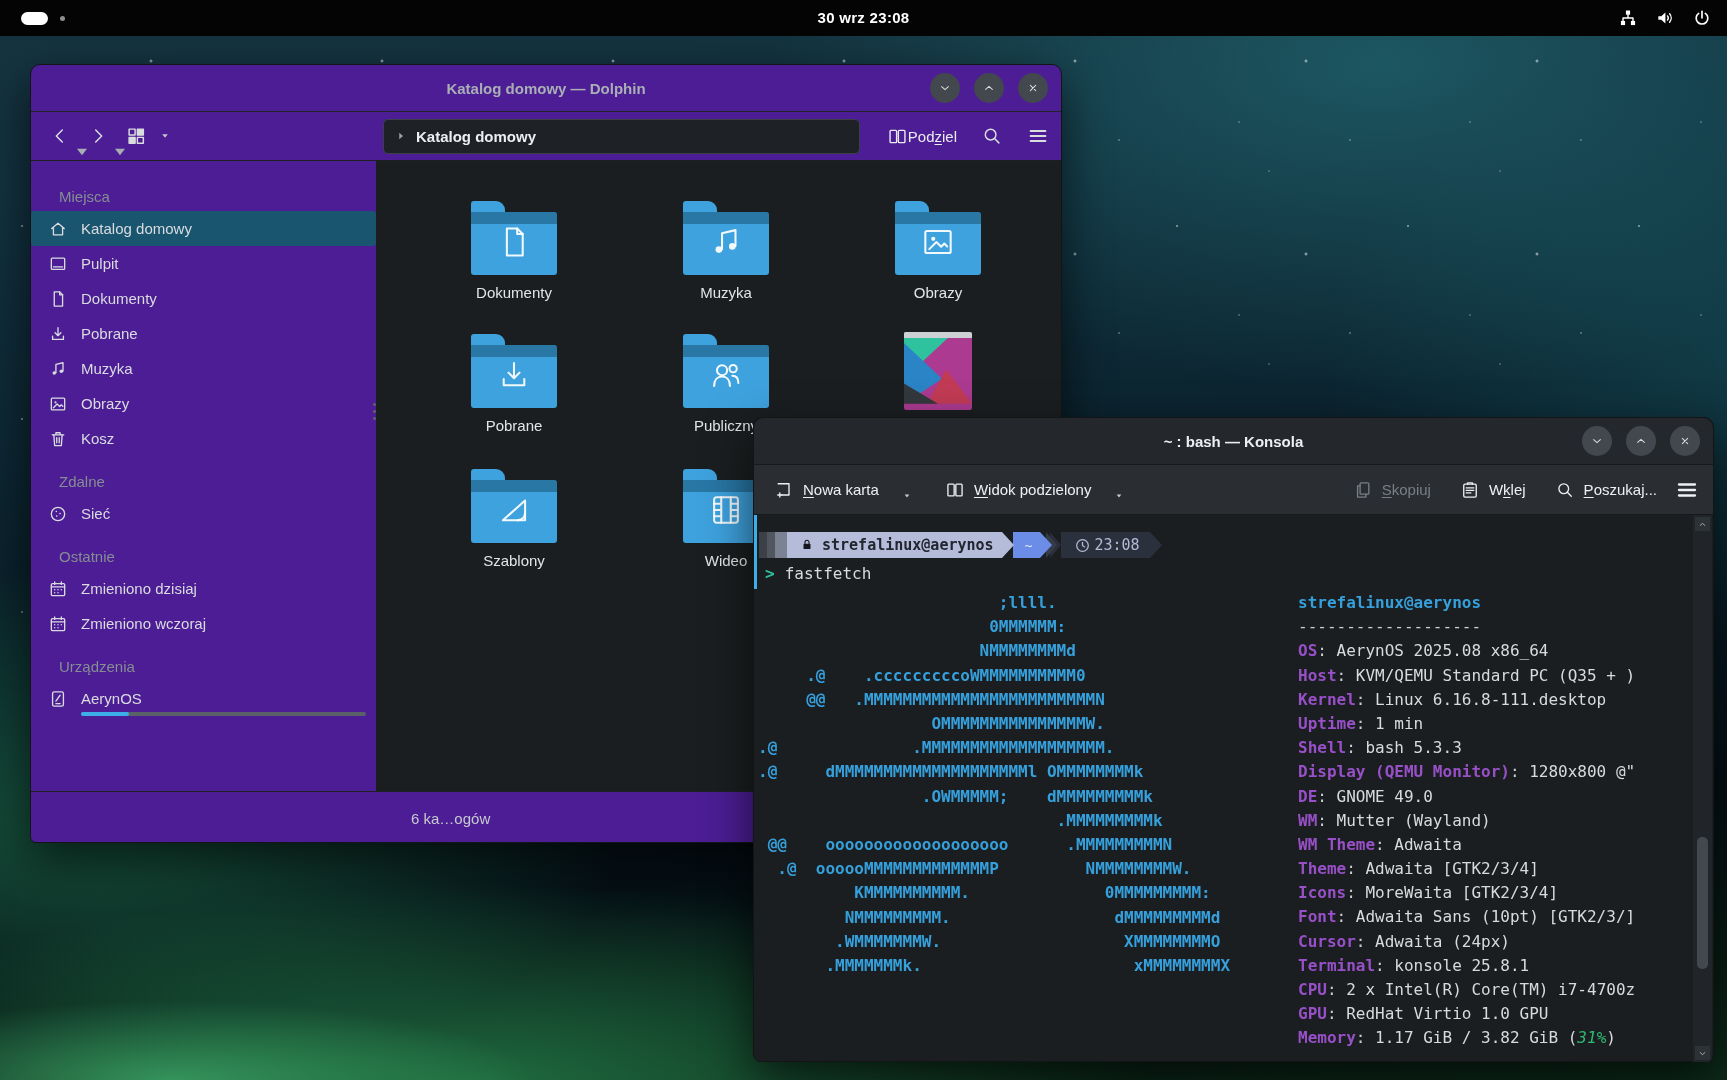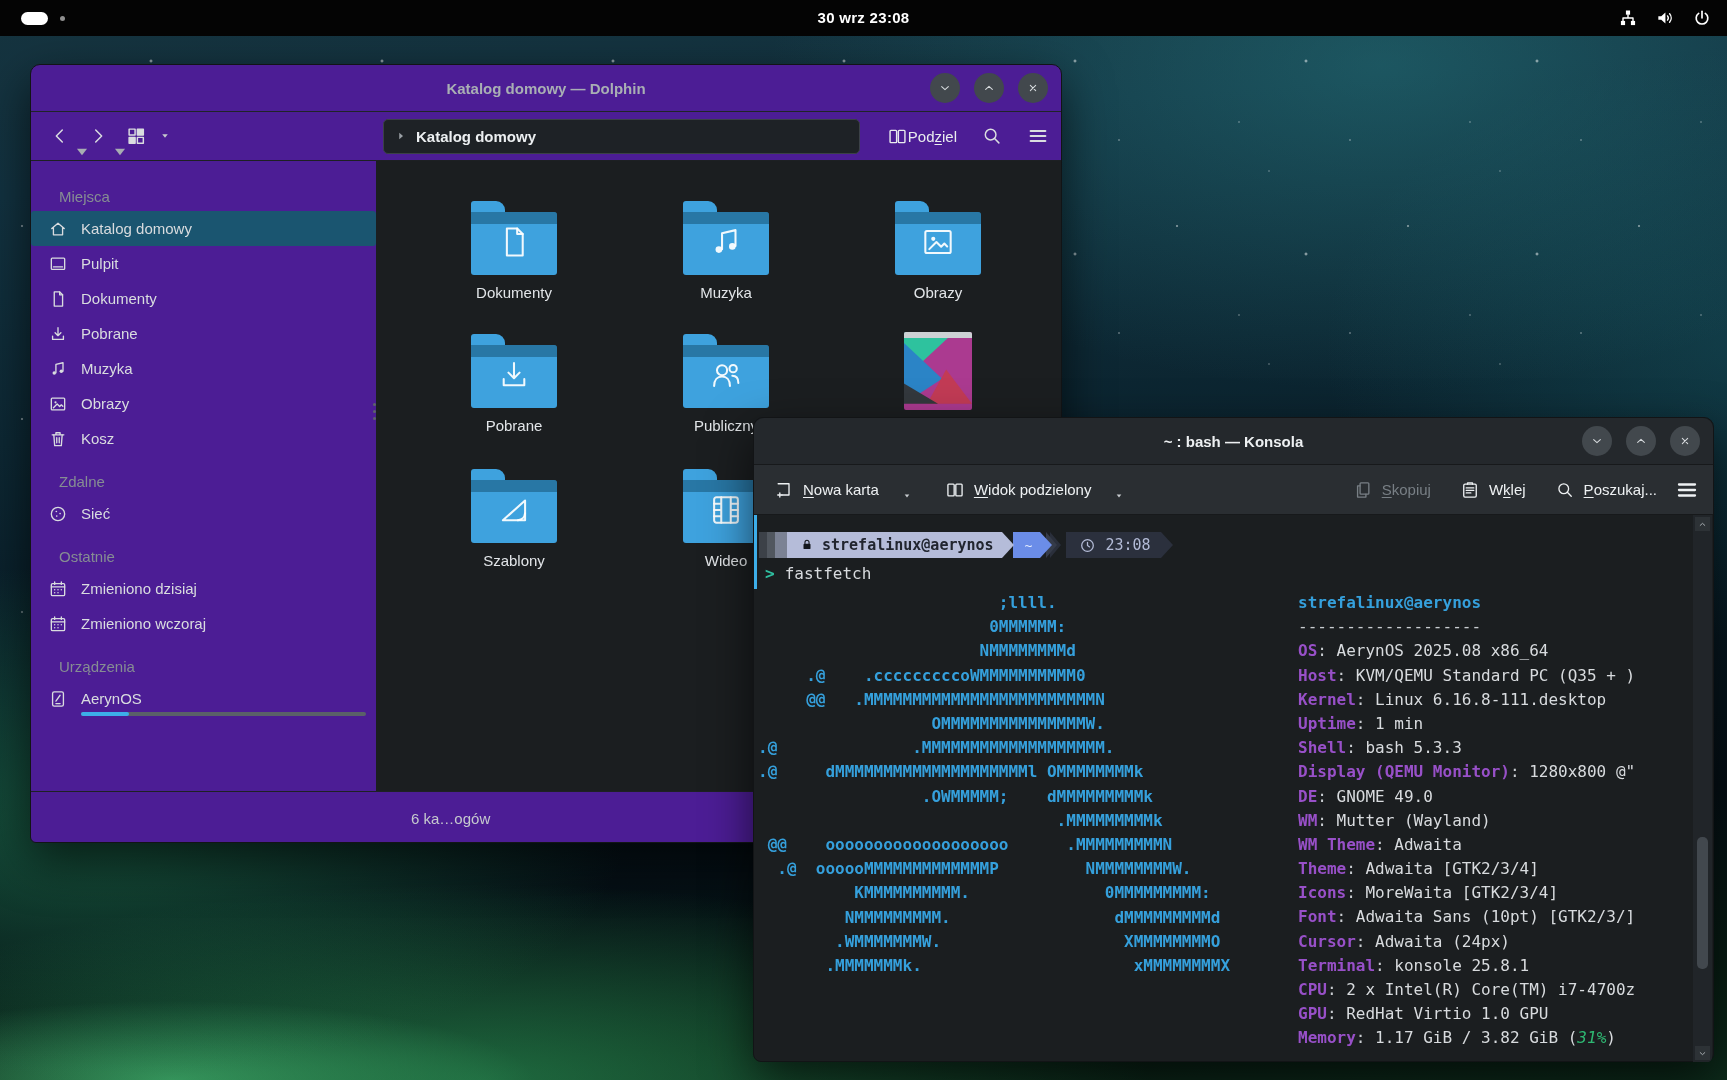--- a/index.html
+++ b/index.html
@@ -119,21 +119,21 @@
   .d2{width:8px;background:#51575f;}
   .d3{width:12px;background:#7b8294;}
   .lav{background:#b5bcd9;color:#21252f;gap:8px;padding:0 8px 0 13px;font-weight:700;}
   .lav .ic{width:14px;height:14px;color:#14171d;}
   .tip{width:0;height:0;border-top:13px solid transparent;border-bottom:13px solid transparent;}
   .lavt{border-left:12px solid #b5bcd9;position:relative;z-index:3;}
   .blue{background:#6b8de8;color:#e3ecff;padding:0 8px 0 12px;margin-left:-1px;font-size:13px;}
   .bluet{border-left:12px solid #6b8de8;position:relative;z-index:2;}
   .dk1{border-left:11px solid #353b49;margin-left:-6px;position:relative;z-index:1;}
   .dk2{border-left:11px solid #2a2f3b;margin-left:-7px;}
-  .timeseg{background:#2b303d;color:#b3bbd6;gap:9px;padding:0 10px 0 13px;margin-left:5px;text-align:center;}
+  .timeseg{background:#2b303d;color:#b3bbd6;gap:3px;padding:0 10px 0 13px;text-align:center;}
   .timeseg .ic{width:17px;height:17px;}
   .timet{border-left:12px solid #2b303d;}
   .cmd{position:absolute;left:11px;top:49px;font-size:16px;color:#d8dbde;display:flex;gap:10px;}
   .cmd .pc{color:#2fbfa0;font-weight:700;}
   .ff{position:absolute;left:4px;top:76px;right:22px;bottom:0;font-size:16px;line-height:24.2px;}
   .art{position:absolute;left:0;top:0;margin:0;font:inherit;font-weight:700;color:#35a0dc;white-space:pre;}
   .ffinfo{position:absolute;left:540px;top:0;white-space:pre;}
   .ffinfo .ln{height:24.2px;}
   .ffinfo .t{color:#35a0dc;font-weight:700;}
   .ffinfo .sep{color:#c9cdd1;}

